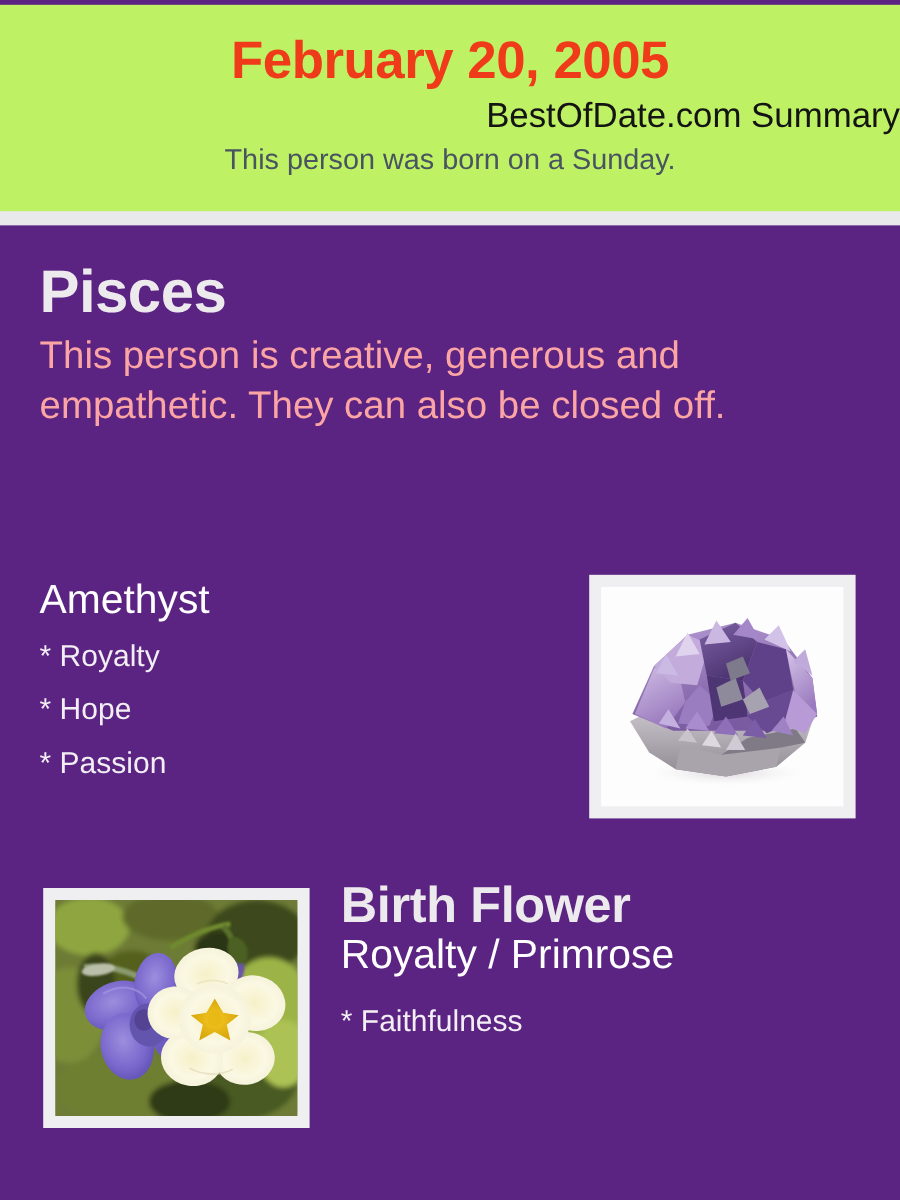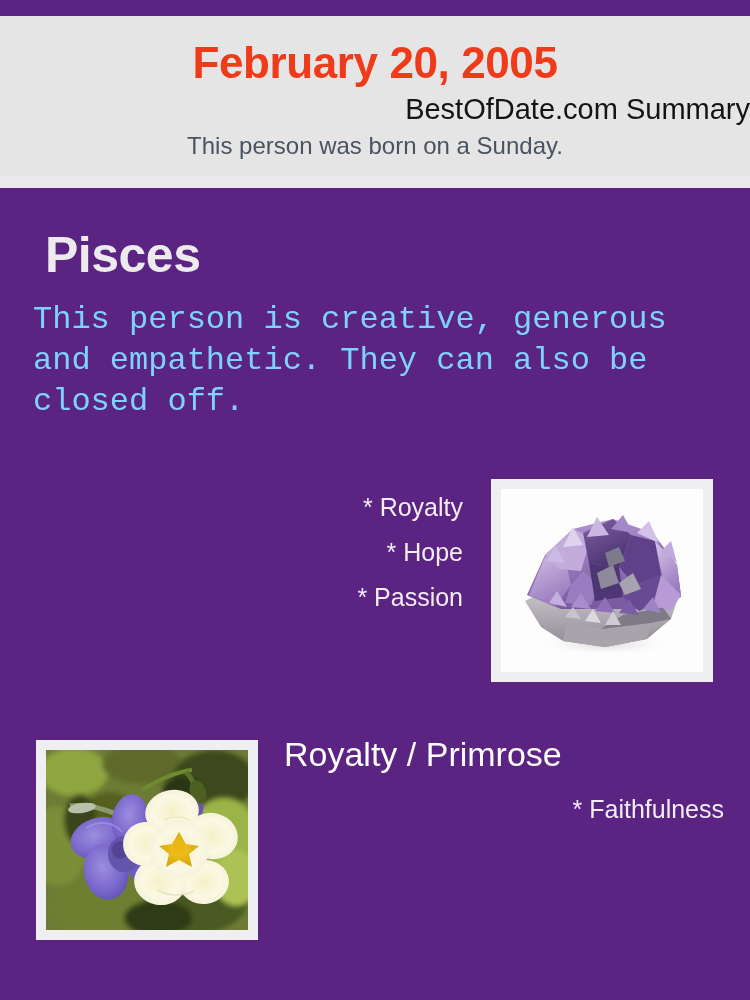--- a/index.html
+++ b/index.html
@@ -19,24 +19,24 @@
     position: relative;
     width: 750px;
     height: 1000px;
     background: #5b2382;
   }
 
   
   .header {
     position: absolute;
     left: 0;
-    top: 16px;
+    top: 4px;
     width: 750px;
     height: 176px;
-    background: #e5e5e5;
+    background: #bef264;
     text-align: center;
     box-sizing: border-box;
   }
   .header-date {
     margin: 0;
     padding-top: 24px;
     font-size: 44px;
     font-weight: bold;
     line-height: 1.05;
     color: #f03b1b;
@@ -78,36 +78,35 @@
     background: #5b2382;
   }
 
   .zodiac {
     position: absolute;
     left: 33px;
     top: 30px;
     width: 680px;
   }
   .zodiac-name {
-    margin: 12px;
+    margin: 0;
     font-size: 50px;
     font-weight: bold;
     line-height: 1.0;
     color: #eceaec;
     letter-spacing: -0.5px;
   }
   .zodiac-desc {
     margin: 0;
     padding-top: 8px;
     font-size: 32px;
     font-weight: normal;
     line-height: 1.28;
-    color: #7dd3fc;
+    color: #fca5a5;
     max-width: 672px;
-    font-family: Liberation Mono, monospace;
   }
 
   
   .section-title {
     margin: 0;
     font-size: 42px;
     font-weight: bold;
     line-height: 1.0;
     color: #eceaec;
     letter-spacing: -0.3px;
@@ -124,21 +123,20 @@
     margin: 0;
     padding: 6px 0 0 0;
     list-style: none;
   }
   .trait-item {
     font-size: 25px;
     font-weight: normal;
     line-height: 1.79;
     color: #f2eef4;
     white-space: nowrap;
-    text-align: right;
   }
 
   .birthstone-text {
     position: absolute;
     left: 33px;
     top: 291px;
     width: 430px;
   }
 
   
@@ -208,20 +206,21 @@
   <div class="header-rule"></div>
 
   <div class="body-area">
 
     <div class="zodiac">
       <h2 class="zodiac-name">Pisces</h2>
       <p class="zodiac-desc">This person is creative, generous and empathetic. They can also be closed off.</p>
     </div>
 
     <div class="birthstone-text">
+      <p class="section-value">Amethyst</p>
       <ul class="trait-list">
         <li class="trait-item">* Royalty</li>
         <li class="trait-item">* Hope</li>
         <li class="trait-item">* Passion</li>
       </ul>
     </div>
 
     <div class="photo-frame" id="amethyst-frame">
       <div class="photo-inner">
         <div class="amethyst-bg">
@@ -371,20 +370,21 @@
               <ellipse cx="133" cy="99" rx="6" ry="6" fill="#e8b814"></ellipse>
               <path d="M118 70 C126 66 136 66 144 70" stroke="#eae3bf" stroke-width="1.5" fill="none" opacity="0.8"></path>
               <path d="M112 140 C122 146 136 147 148 141" stroke="#e3dcba" stroke-width="1.5" fill="none" opacity="0.7"></path>
             </g>
           </svg>
         </div>
       </div>
     </div>
 
     <div class="flower-text">
+      <h2 class="section-title">Birth Flower</h2>
       <p class="section-value">Royalty / Primrose</p>
       <ul class="trait-list">
         <li class="trait-item">* Faithfulness</li>
       </ul>
     </div>
 
   </div>
 </div>
 
 </body></html>

